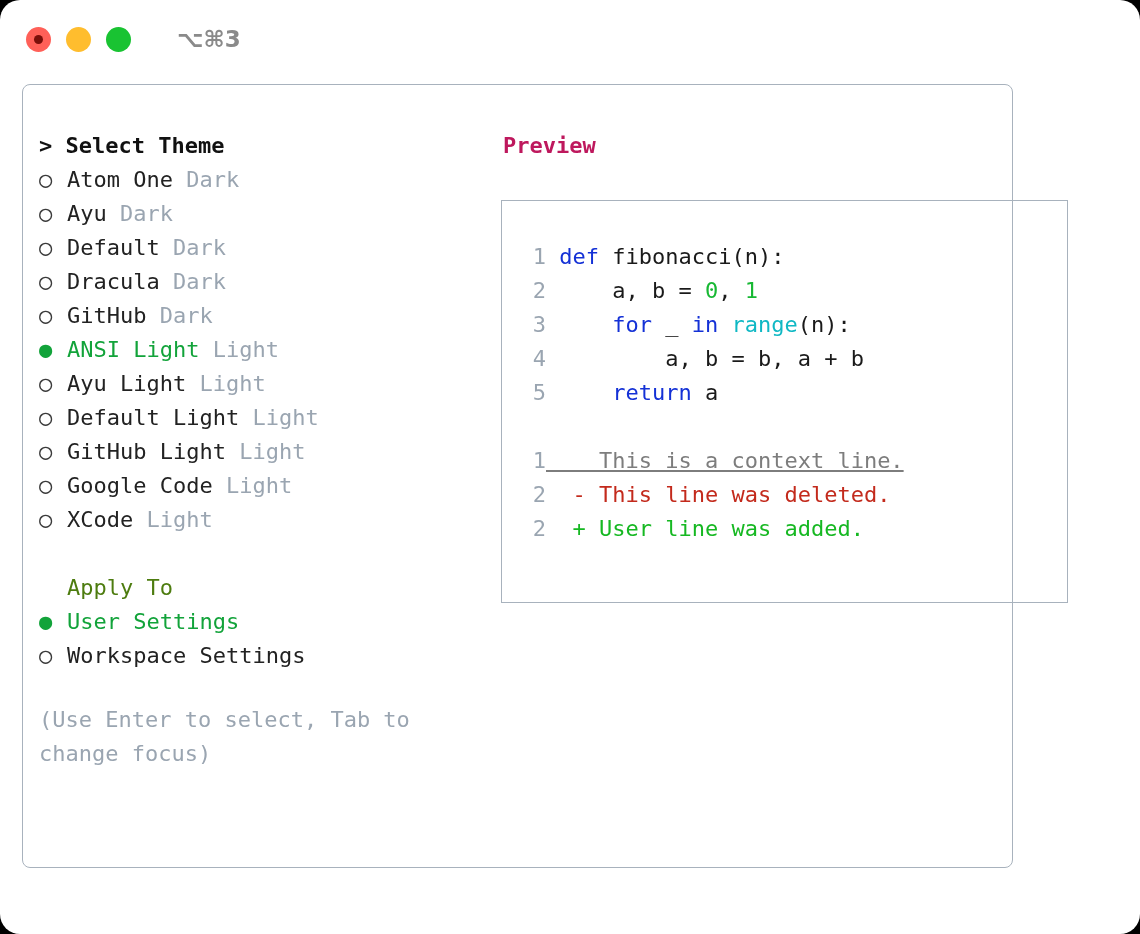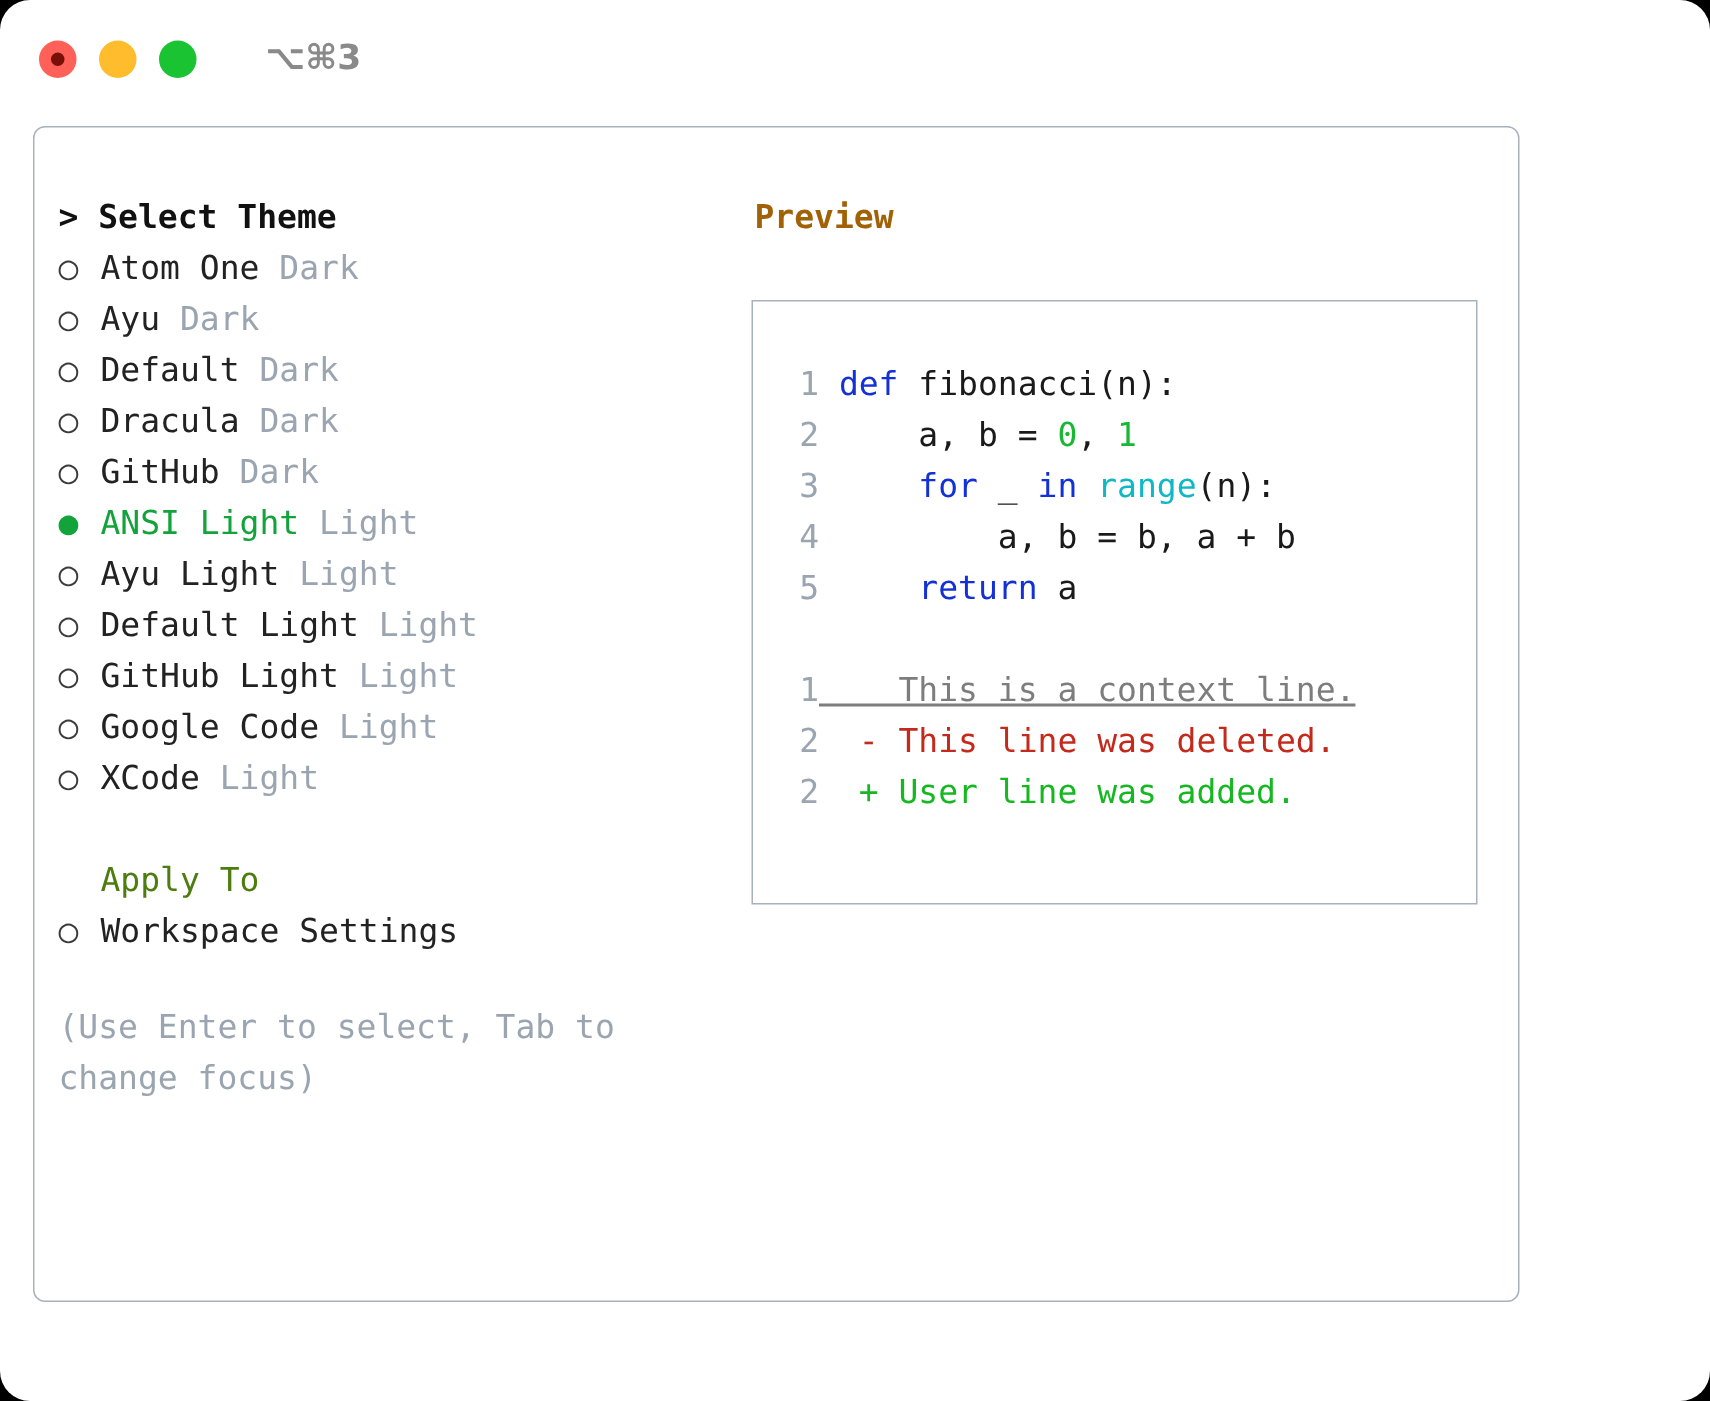--- a/index.html
+++ b/index.html
@@ -121,28 +121,28 @@
     font-size: 22px;
     line-height: 34px;
     color: #9aa5b1;
     width: 420px;
   }
 
   
   .preview-title {
     font-size: 22px;
     font-weight: bold;
-    color: #a16207;
+    color: #be185d;
     line-height: 34px;
     white-space: pre;
     margin-left: 2px;
   }
   .preview-box {
     margin-top: 37px;
-    width: 484px;
+    width: 567px;
     height: 403px;
     border: 1px solid #a8b2bd;
     box-sizing: border-box;
     padding: 39px 0 0 18px;
   }
 
   .codeline {
     font-size: 22px;
     line-height: 34px;
     white-space: pre;
@@ -200,20 +200,21 @@
             <div class="row"><span class="marker radio-off">○</span><span class="name">GitHub Light</span><span class="variant"> Light</span></div>
             <div class="row"><span class="marker radio-off">○</span><span class="name">Google Code</span><span class="variant"> Light</span></div>
             <div class="row"><span class="marker radio-off">○</span><span class="name">XCode</span><span class="variant"> Light</span></div>
           </div>
 
         <div class="spacer-sm"></div>
 
         <div class="section-hdr"><span class="marker"> </span><span>Apply To</span></div>
 
         <div id="apply-items">
+            <div class="row"><span class="marker radio-on">●</span><span class="name sel">User Settings</span></div>
             <div class="row"><span class="marker radio-off">○</span><span class="name">Workspace Settings</span></div>
           </div>
 
         <div class="hint">(Use Enter to select, Tab to change focus)</div>
       </div>
 
       <div class="col-right">
         <div class="preview-title">Preview</div>
 
         <div class="preview-box">

